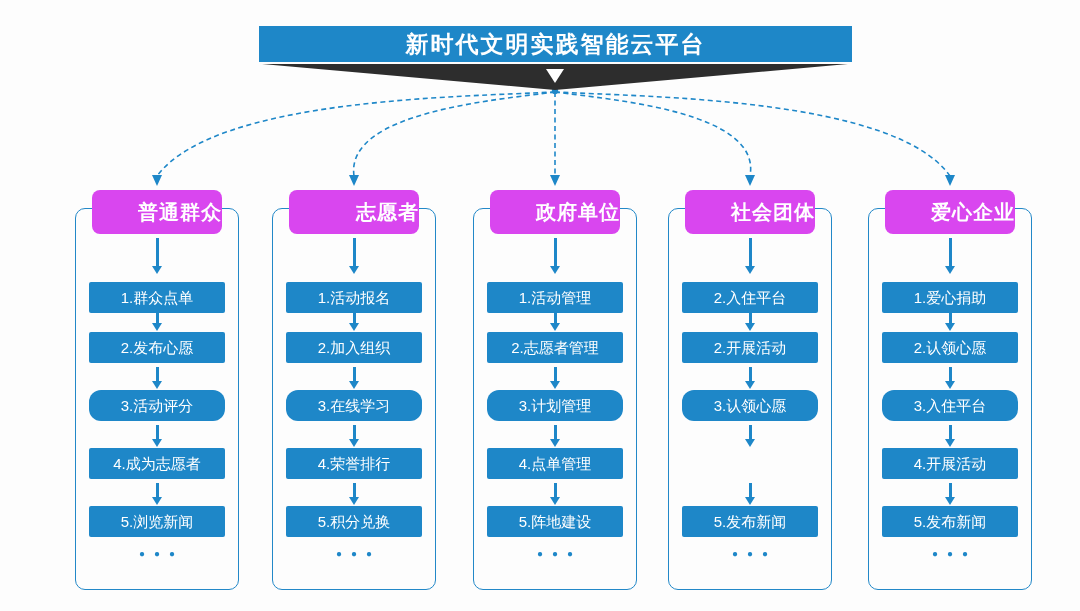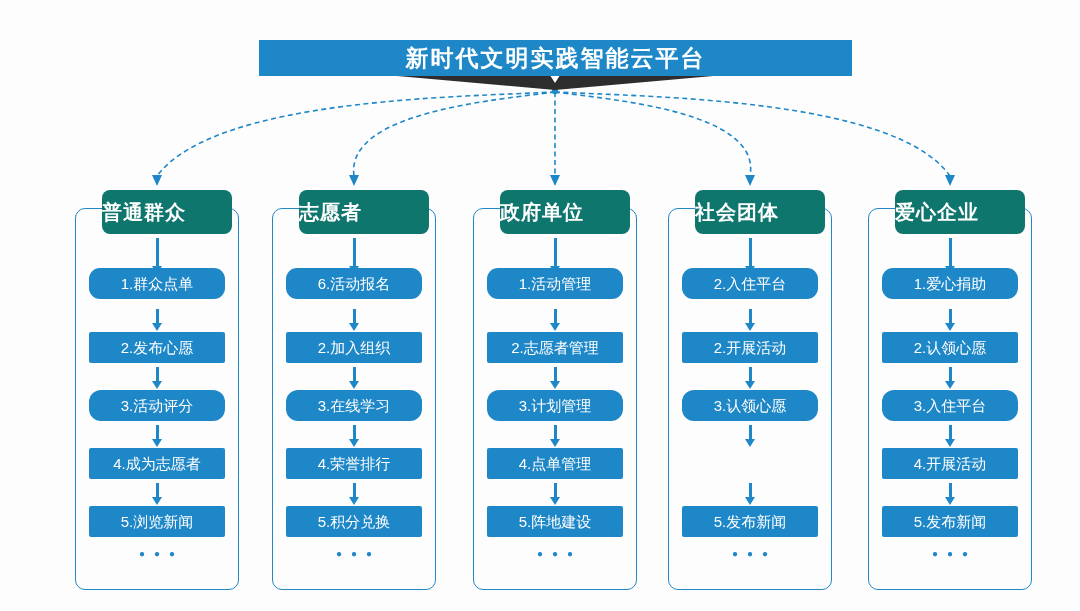--- a/index.html
+++ b/index.html
@@ -4,48 +4,48 @@
 <style>
   * { margin:0; padding:0; box-sizing:border-box; }
   html,body { background:#ffffff; }
   body { font-family:"Liberation Sans","DejaVu Sans",sans-serif; }
   .stage {
     position:relative; width:1080px; height:611px;
     background:#fdfdfd; overflow:hidden; margin:0 auto;
   }
   
   .banner {
-    position:absolute; left:259px; top:40px; width:593px; height:36px;
+    position:absolute; left:259px; top:26px; width:593px; height:36px;
     background:#1e87c8; color:#ffffff; font-size:23px; font-weight:700;
     line-height:36px; text-align:center; letter-spacing:2px; z-index:3;
   }
   .wedge { position:absolute; left:262px; top:64px; width:586px; height:26px; z-index:2; }
   
   .connectors { position:absolute; left:0; top:0; width:1080px; height:611px; z-index:1; }
   .connectors path { fill:none; stroke:#1e87c8; stroke-width:1.6; stroke-dasharray:5 3.5; }
   .connectors polygon { fill:#1e87c8; }
   .connectors circle { fill:#1e87c8; }
   
   .column { position:absolute; top:0; width:198px; height:611px; }
   .frame {
     position:absolute; left:17px; top:208px; width:164px; height:382px;
     border:1.6px solid #2288c8; border-radius:10px; background:transparent;
   }
   .chead {
-    position:absolute; left:44px; top:190px; width:130px; height:44px;
-    background:#0f766e; border-radius:8px; color:#ffffff; z-index:2;
-    font-size:20px; font-weight:700; line-height:44px; text-align:left;
+    position:absolute; left:34px; top:190px; width:130px; height:44px;
+    background:#d946ef; border-radius:8px; color:#ffffff; z-index:2;
+    font-size:20px; font-weight:700; line-height:44px; text-align:right;
     letter-spacing:1px;
   }
   .item {
     position:absolute; left:31px; width:136px; height:31px;
     background:#1e87c8; border-radius:2px; color:#ffffff; z-index:2;
     font-size:15px; line-height:31px; text-align:center;
   }
-  .i0{top:268px;border-radius:11px;} .i1{top:332px;} .i2{top:390px;border-radius:12px;} .i3{top:448px;} .i4{top:506px;}
+  .i0{top:282px;} .i1{top:332px;} .i2{top:390px;border-radius:12px;} .i3{top:448px;} .i4{top:506px;}
   .varrow {
     position:absolute; left:calc(50% - 1.5px); width:3px; background:#1e87c8; z-index:2;
   }
   .varrow::after {
     content:''; position:absolute; bottom:-8px; left:50%; transform:translateX(-50%);
     border-left:5.5px solid transparent; border-right:5.5px solid transparent;
     border-top:8px solid #1e87c8;
   }
   .long{top:238px; height:28px;}
   .a0{top:309px; height:14px;} .a1{top:367px; height:14px;}
@@ -96,21 +96,21 @@
     <div class="item i3">4.成为志愿者</div>
     <div class="varrow a3"></div>
     <div class="item i4">5.浏览新闻</div>
     <div class="dots">●●●</div>
   </div>
 
   <div class="column c2">
     <div class="frame"></div>
     <div class="chead">志愿者</div>
     <div class="varrow long"></div>
-    <div class="item i0">6.活动报名</div>
+    <div class="item i0">1.活动报名</div>
     <div class="varrow a0"></div>
     <div class="item i1">2.加入组织</div>
     <div class="varrow a1"></div>
     <div class="item i2">3.在线学习</div>
     <div class="varrow a2"></div>
     <div class="item i3">4.荣誉排行</div>
     <div class="varrow a3"></div>
     <div class="item i4">5.积分兑换</div>
     <div class="dots">●●●</div>
   </div>

